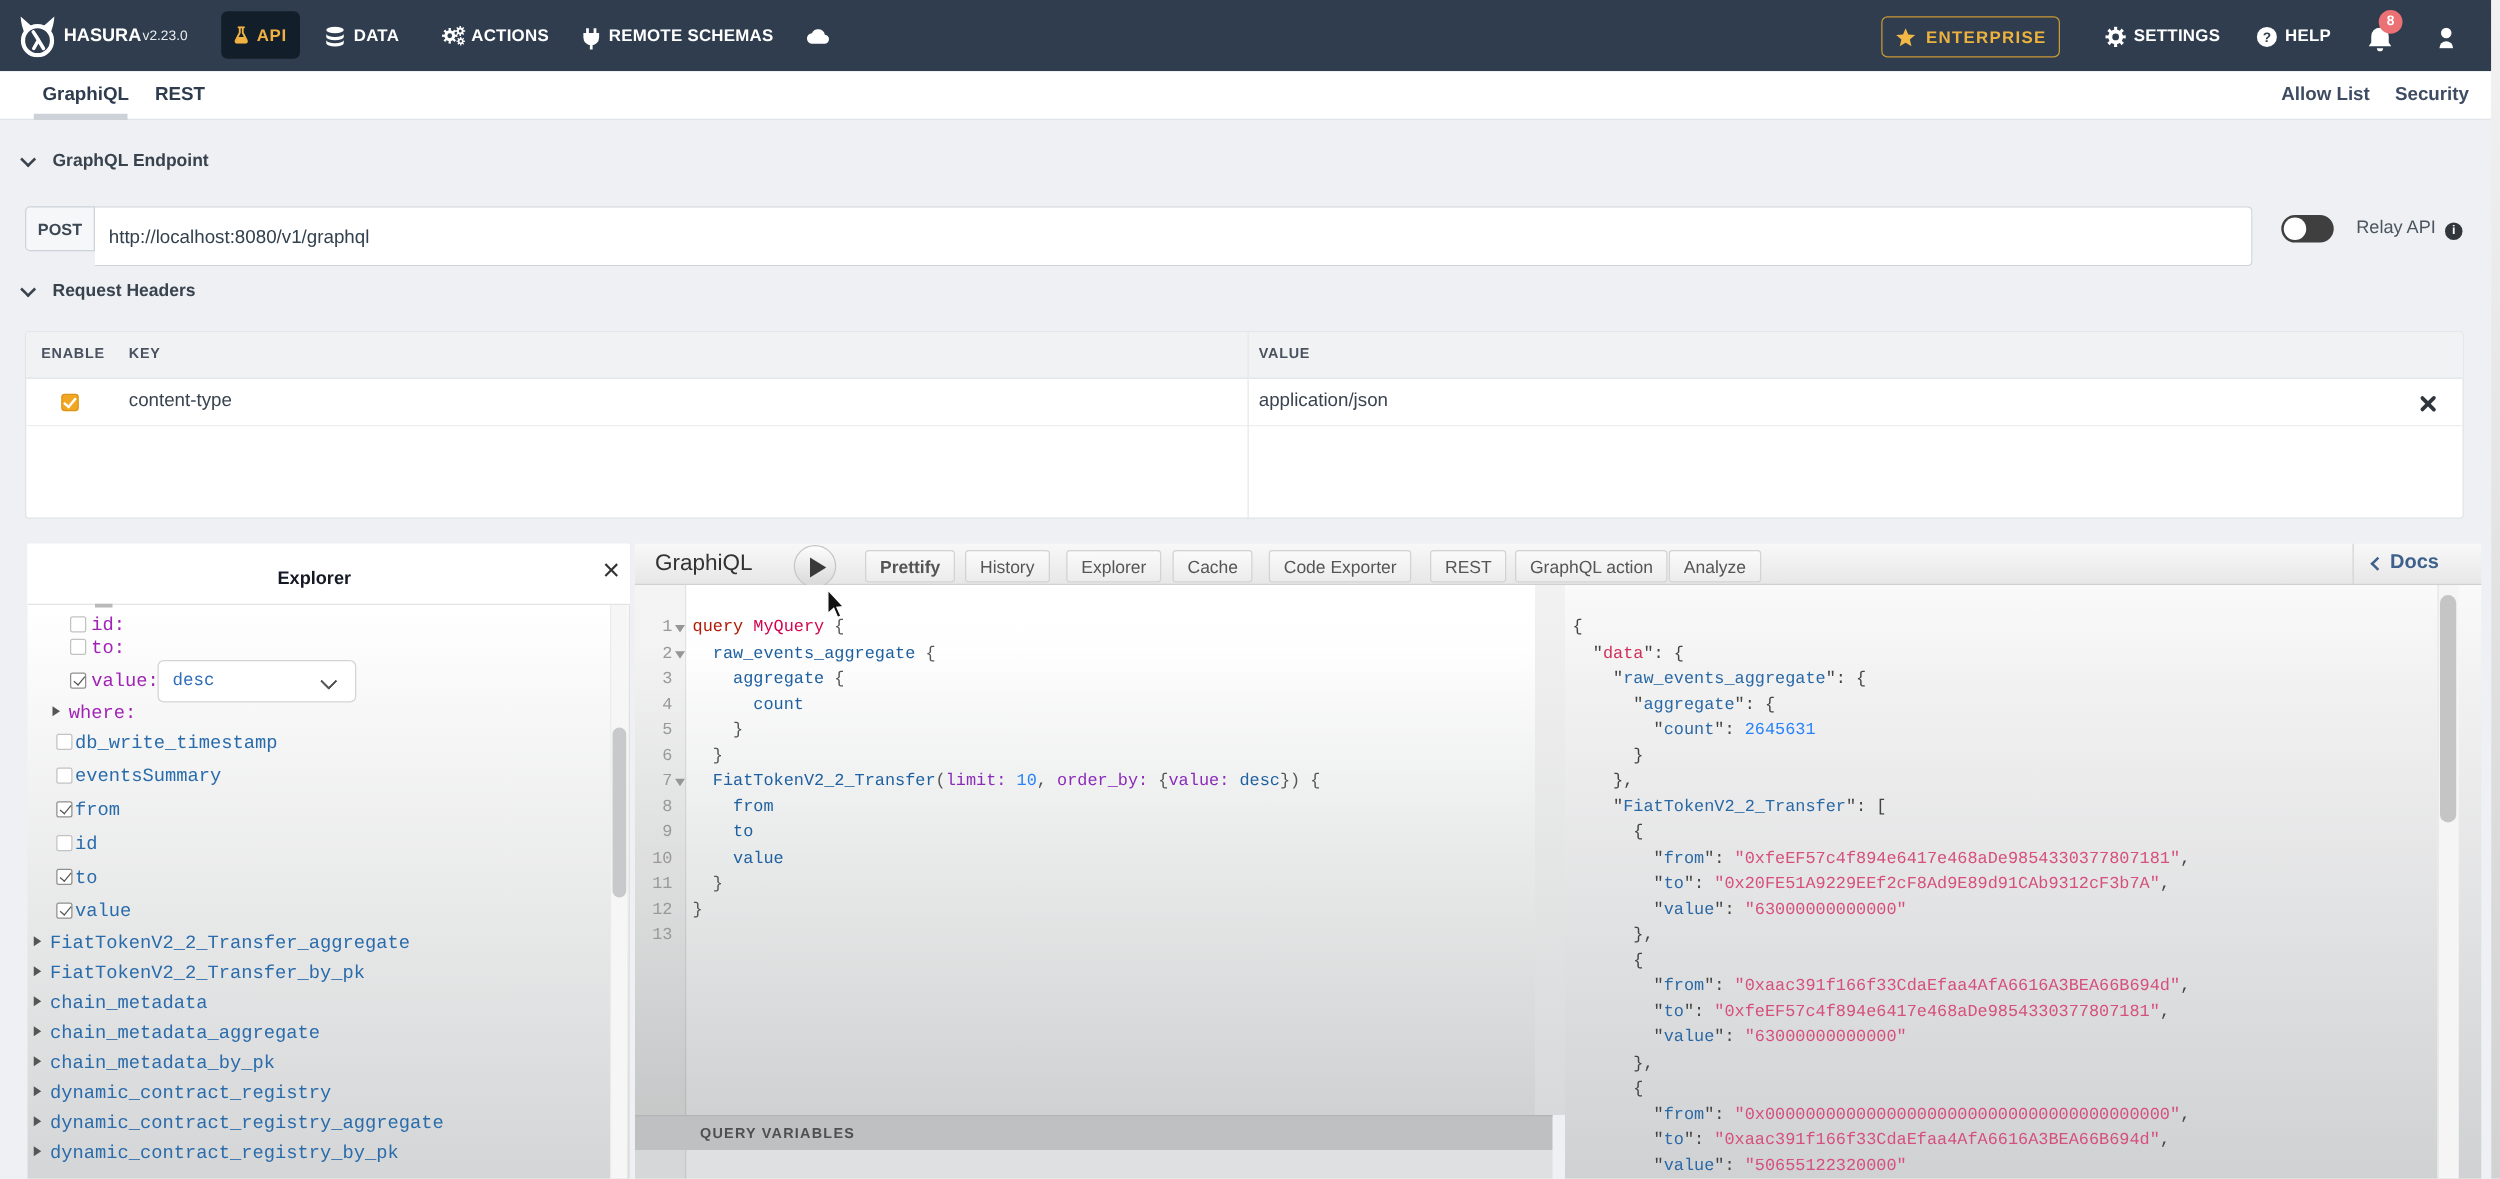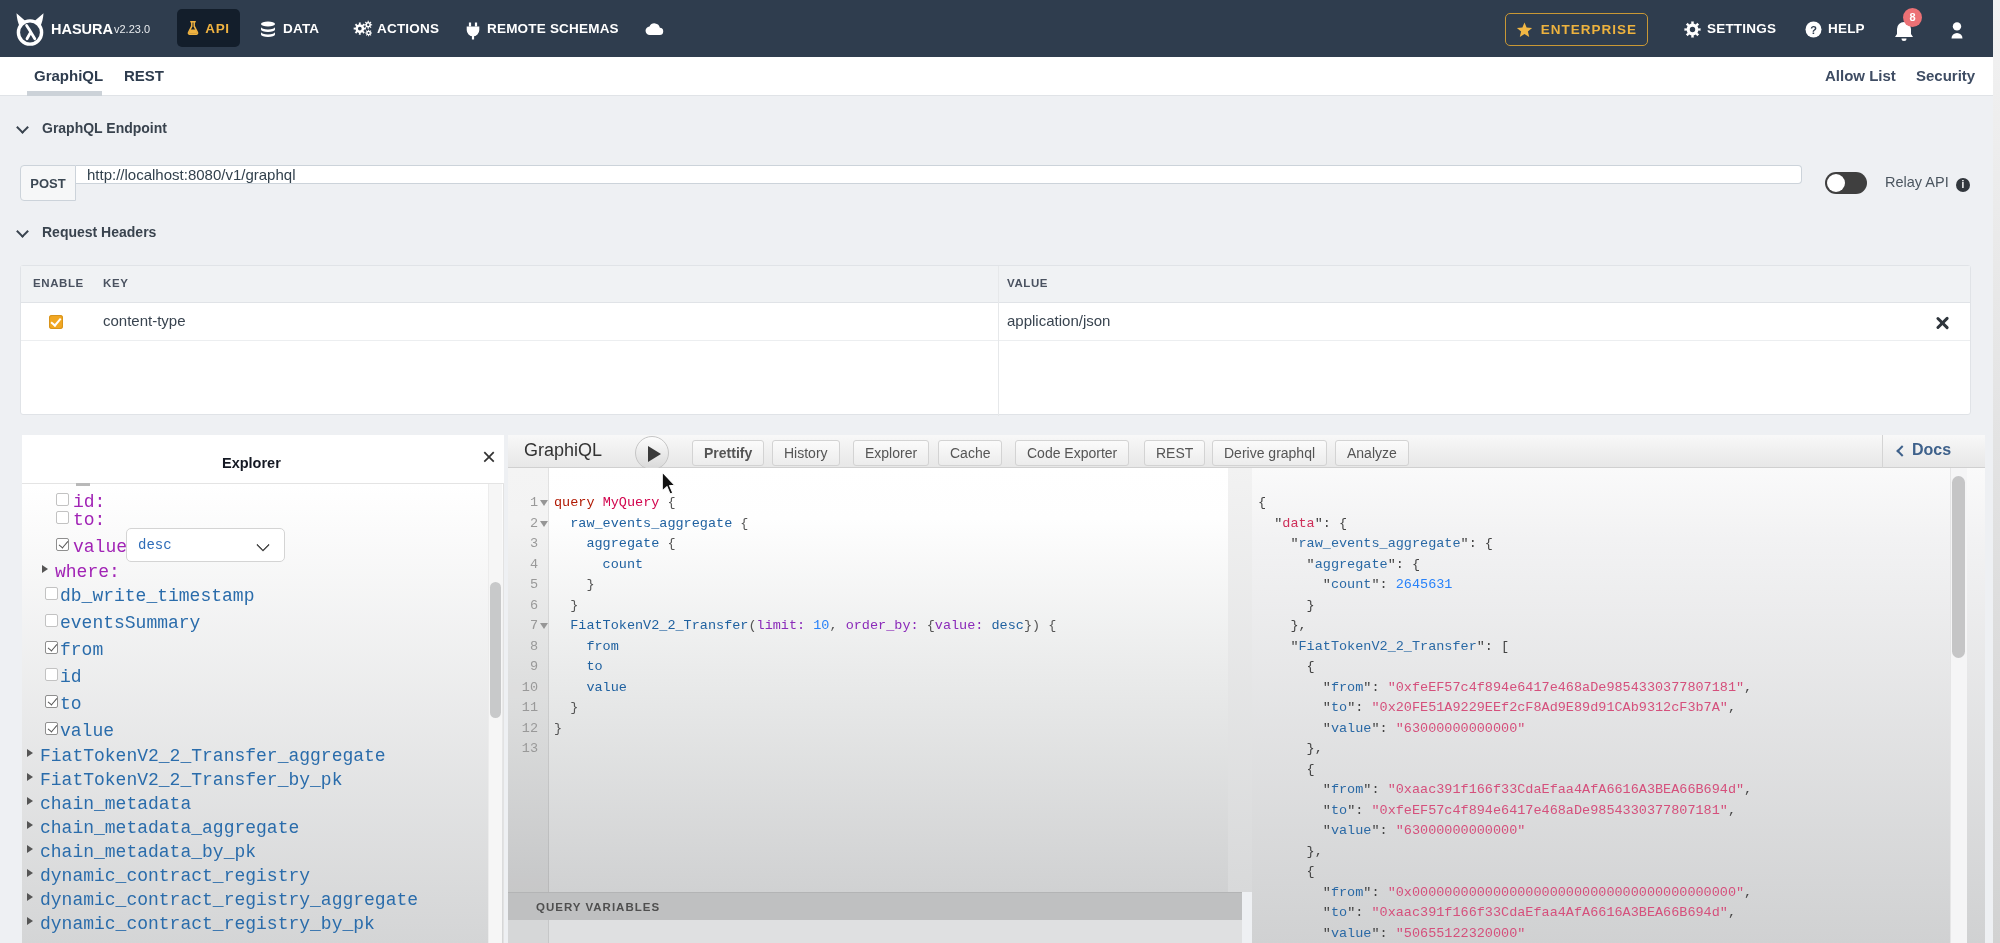--- a/index.html
+++ b/index.html
@@ -12,21 +12,21 @@
 #apibox { position:absolute; left:177px; top:9px; width:63px; height:38px; background:#131e2b; border-radius:5px; display:flex; align-items:center; justify-content:center; gap:6px; color:#f0b341; font-weight:bold; font-size:13.5px; letter-spacing:.6px; }
 #entbox { position:absolute; left:1505px; top:13px; width:143px; height:33px; border:1.5px solid #c99835; border-radius:5px; display:flex; align-items:center; justify-content:center; gap:8px; color:#edb23e; font-weight:bold; font-size:13.5px; letter-spacing:1px; }
 
 #subnav { position:absolute; left:0; top:57px; width:1993px; height:39px; background:#fff; border-bottom:1px solid #e0e3e7; }
 .tab { position:absolute; font-weight:bold; font-size:15px; color:#2e3c4e; top:10px; }
 
 .sechead { position:absolute; font-weight:bold; font-size:14px; color:#39434e; }
 .chev { position:absolute; width:9px; height:9px; border-left:2.5px solid #39434e; border-bottom:2.5px solid #39434e; transform:rotate(-45deg); }
 
 #postbox { position:absolute; left:20px; top:165px; width:56px; height:36px; background:#f6f7f8; border:1px solid #ccd3da; border-radius:4px 0 0 4px; display:flex; align-items:center; justify-content:center; font-weight:bold; font-size:13px; color:#3c4854; }
-#urlbox { position:absolute; left:76px; top:165px; width:1726px; height:19px; background:#fff; border:1px solid #ccd3da; border-left:none; border-radius:0 4px 4px 0; display:flex; align-items:center; padding-left:11px; font-size:15px; color:#32414d; }
+#urlbox { position:absolute; left:76px; top:165px; width:1726px; height:48px; background:#fff; border:1px solid #ccd3da; border-left:none; border-radius:0 4px 4px 0; display:flex; align-items:center; padding-left:11px; font-size:15px; color:#32414d; }
 #toggle { position:absolute; left:1825px; top:172px; width:42px; height:22px; background:#3f3f3f; border-radius:11px; }
 #toggle .knob { position:absolute; left:2px; top:2px; width:18px; height:18px; background:#fff; border-radius:50%; }
 
 #tbl { position:absolute; left:20px; top:265px; width:1951px; height:150px; background:#fff; border:1px solid #e0e3e7; border-radius:3px; }
 #tblhead { position:absolute; left:0; top:0; width:100%; height:37px; background:#f0f2f4; border-bottom:1px solid #e0e3e7; }
 .th { position:absolute; top:11px; font-weight:bold; font-size:11.5px; letter-spacing:.6px; color:#4a5260; }
 .trow { position:absolute; left:0; width:100%; height:38px; border-bottom:1px solid #eceef0; }
 .cbx { position:absolute; width:14px; height:14px; background:#f1a722; border-radius:3px; box-shadow:0 0 0 1px #d8941c inset; }
 .cbx:after { content:""; position:absolute; left:4px; top:1px; width:3.6px; height:8px; border-right:2px solid #fff; border-bottom:2px solid #fff; transform:rotate(40deg); }
 .celltxt { position:absolute; font-size:15px; color:#394450; }
@@ -35,41 +35,41 @@
 .redic b { position:absolute; right:4px; top:6px; width:2px; height:11px; background:#fff; }
 .xic { position:absolute; width:13px; height:13px; }
 .xic:before, .xic:after { content:""; position:absolute; left:5px; top:-1px; width:3.2px; height:16px; background:#2f353c; border-radius:1.6px; }
 .xic:before { transform:rotate(45deg); } .xic:after { transform:rotate(-45deg); }
 
 #gql { position:absolute; left:22px; top:435px; width:1963px; height:508px; }
 #explorer { position:absolute; left:0; top:0; width:482px; height:508px; background:linear-gradient(180deg,#ffffff 0%,#ffffff 10%,#d4d5d6 100%); border-right:1px solid #e2e2e2; }
 #exphead { position:absolute; left:0; top:0; width:482px; height:49px; background:#fff; border-bottom:1px solid #e4e4e4; }
 #expscroll { position:absolute; left:466px; top:49px; width:14px; height:459px; background:#f6f6f6; border-left:1px solid #ececec; }
 #expthumb { position:absolute; left:467.5px; top:147px; width:11px; height:136px; background:#c8c9ca; border-radius:6px; }
-.expitem { position:absolute; font-family:"Liberation Mono", monospace; font-size:18px; white-space:pre; }
+.expitem { position:absolute; font-family:"Liberation Mono", monospace; font-size:15px; white-space:pre; }
 .blue { color:#2a6cab; }
 .purp { color:#a123b5; }
 .ecb { position:absolute; width:13px; height:13px; border:1.5px solid #c2c2c2; background:#fff; border-radius:2px; }
 .ecb.on { border-color:#8f8f8f; }
 .ecb.on:after { content:""; position:absolute; left:3.5px; top:0px; width:4px; height:8px; border-right:1.7px solid #555; border-bottom:1.7px solid #555; transform:rotate(40deg); }
 .tri { position:absolute; width:0; height:0; border-left:6px solid #555; border-top:4.5px solid transparent; border-bottom:4.5px solid transparent; }
 
 #gmain { position:absolute; left:486px; top:0; width:1477px; height:508px; }
 #gtoolbar { position:absolute; left:0; top:0; width:1477px; height:33px; background:linear-gradient(#f8f8f8,#e7e7e7); border-bottom:1px solid #d0d0d0; }
 .tbtn { position:absolute; top:5px; height:26px; background:linear-gradient(#fbfbfb,#ececec); border:1px solid #d3d3d3; border-radius:3px; color:#555; font-size:14px; display:flex; align-items:center; padding:0 11px; }
 #playbtn { position:absolute; left:127px; top:1px; width:34px; height:34px; border-radius:50%; background:linear-gradient(#fdfdfd,#d8d8d8); border:1px solid #c6c6c6; }
 #playbtn:after { content:""; position:absolute; left:12px; top:9px; border-left:13px solid #3a3a3a; border-top:8px solid transparent; border-bottom:8px solid transparent; }
 #editor { position:absolute; left:0; top:33px; width:720px; height:424px; background:linear-gradient(180deg,#ffffff 0%,#fefefe 12%,#e9eaea 50%,#d0d1d2 100%); }
 #gutter { position:absolute; left:0; top:0; width:41px; height:424px; background:rgba(0,0,0,0.045); border-right:1px solid rgba(0,0,0,0.07); }
 #lnums { position:absolute; left:0; top:25px; width:30px; text-align:right; font-family:"Liberation Mono", monospace; font-size:13.5px; line-height:20.5px; color:#999; }
 #code { position:absolute; left:46px; top:25px; font-family:"Liberation Mono", monospace; font-size:13.5px; line-height:20.5px; color:#555; white-space:pre; }
 .fold { position:absolute; width:0; height:0; border-top:6px solid #969696; border-left:4px solid transparent; border-right:4px solid transparent; }
 #divider { position:absolute; left:720px; top:33px; width:24px; height:424px; background:linear-gradient(180deg,#f2f2f2,#d8d9da); }
 #qvbar { position:absolute; left:0; top:457px; width:734px; height:28px; background:#bfc0c1; border-top:1px solid #b3b4b5; display:flex; align-items:center; }
-#qvbar span { margin-left:28px; font-size:11.5px; font-weight:bold; letter-spacing:1px; color:#4f4f4f; }
+#qvbar span { margin-left:52px; font-size:11.5px; font-weight:bold; letter-spacing:1px; color:#4f4f4f; }
 #qveditor { position:absolute; left:0; top:485px; width:734px; height:23px; background:#dfe0e1; }
 #qvgutter { position:absolute; left:0; top:0; width:41px; height:23px; background:rgba(0,0,0,0.04); border-right:1px solid rgba(0,0,0,0.07); }
 #result { position:absolute; left:744px; top:33px; width:733px; height:475px; background:linear-gradient(180deg,#fafafa 0%,#f2f2f3 15%,#d0d1d2 100%); }
 #json { position:absolute; left:6px; top:25px; font-family:"Liberation Mono", monospace; font-size:13.5px; line-height:20.5px; color:#444; white-space:pre; }
 #restrack { position:absolute; left:698px; top:0; width:17px; height:475px; background:#f5f5f6; border-left:1px solid #e5e5e6; }
 #resthumb { position:absolute; left:700px; top:8px; width:13px; height:182px; background:#c5c5c6; border-radius:7px; }
 .jkey { color:#2a69a5; }
 .jred { color:#ce2f59; }
 .kw { color:#b11a04; }
 .df { color:#d2054e; }
@@ -240,21 +240,21 @@
   <div id="gmain">
     <div id="gtoolbar">
       <div class="abs" style="left:16px; top:5px; font-size:18px; color:#333;">GraphiQL</div>
       <div id="playbtn"></div>
       <div class="tbtn" style="left:184px;font-weight:bold;">Prettify</div>
       <div class="tbtn" style="left:264px;">History</div>
       <div class="tbtn" style="left:345px;">Explorer</div>
       <div class="tbtn" style="left:430px;">Cache</div>
       <div class="tbtn" style="left:507px;">Code Exporter</div>
       <div class="tbtn" style="left:636px;">REST</div>
-      <div class="tbtn" style="left:704px;">Derive graphql</div>
+      <div class="tbtn" style="left:704px;">GraphQL action</div>
       <div class="tbtn" style="left:827px;">Analyze</div>
       <div class="abs" style="left:1374px; top:0; width:1px; height:33px; background:#d4d4d4;"></div>
         <div class="abs" style="left:1390px; top:12px; width:8px; height:8px; border-left:2.8px solid #3e618b; border-bottom:2.8px solid #3e618b; transform:rotate(45deg);"></div>
         <div id="docs" style="left:1404px;">Docs</div>
     </div>
     <div id="editor">
       <div id="gutter"></div>
       <div id="lnums">1<br>2<br>3<br>4<br>5<br>6<br>7<br>8<br>9<br>10<br>11<br>12<br>13</div>
       <div class="fold" style="left:32px; top:32px;"></div>
         <div class="fold" style="left:32px; top:53px;"></div>

